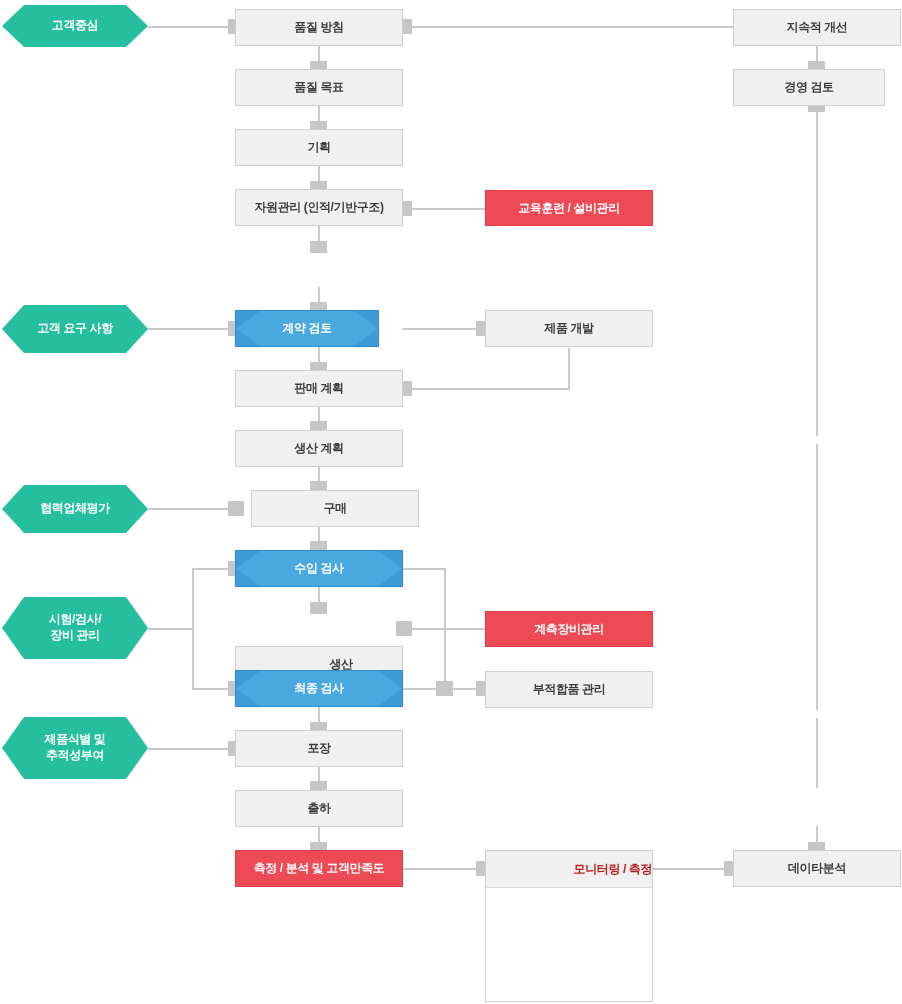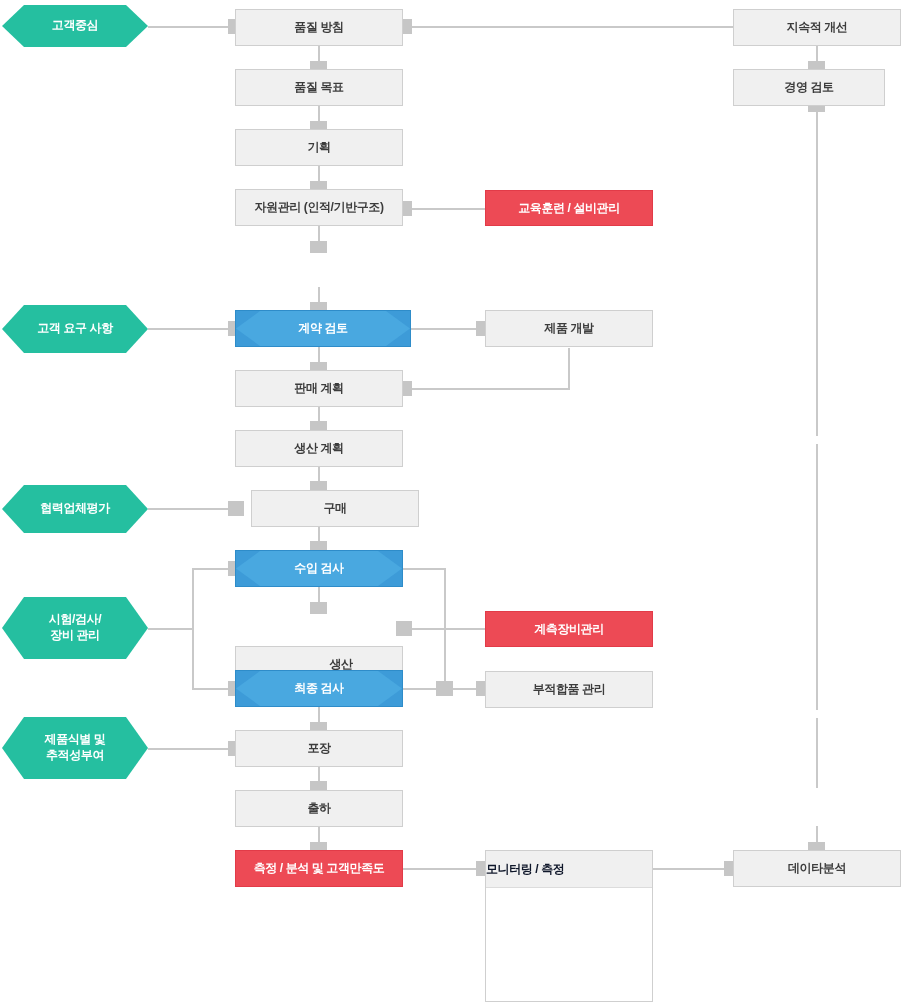--- a/index.html
+++ b/index.html
@@ -30,22 +30,22 @@
 
   
   .ln{position:absolute;background:#c9c9c9;}
   .hln{height:2px;}
   .vln{width:2px;}
   .stub{position:absolute;background:#c6c6c6;}
 
   
   .panel{position:absolute;box-sizing:border-box;border:1px solid #cfcfcf;background:#ffffff;}
   .panel .phead{height:36px;background:#f0f0f0;border-bottom:1px solid #dcdcdc;
-       display:flex;align-items:center;justify-content:flex-start;
-       font-size:12px;font-weight:bold;color:#0f172a;letter-spacing:-0.4px;}
+       display:flex;align-items:center;justify-content:flex-end;
+       font-size:12px;font-weight:bold;color:#b91c1c;letter-spacing:-0.4px;}
   .panel .pbody{padding-top:16px;}
   .panel .pitem{font-size:11.5px;color:#6e6e6e;text-align:center;line-height:2.0;
        letter-spacing:-0.4px;font-weight:normal;}
 </style>
 </head>
 <body>
 
 <div id="stage">
 
   <div class="ln vln" style="left:318px;top:46px;height:22px;"></div>
@@ -163,21 +163,21 @@
 
   <div class="node gray" style="left:235px;top:129px;width:168px;height:37px;">
     <span>기획</span>
   </div>
 
   <div class="node gray" style="left:235px;top:189px;width:168px;height:37px;">
     <span>자원관리 (인적/기반구조)</span>
   </div>
 
 
-  <div class="node blue" style="left:235px;top:310px;width:176px;height:37px;position:absolute;">
+  <div class="node blue" style="left:235px;top:310px;width:144px;height:37px;position:absolute;">
     <span class="hexin"></span>
     <span class="lbl">계약 검토</span>
   </div>
 
   <div class="node gray" style="left:235px;top:370px;width:168px;height:37px;">
     <span>판매 계획</span>
   </div>
 
   <div class="node gray" style="left:235px;top:430px;width:168px;height:37px;">
     <span>생산 계획</span>

